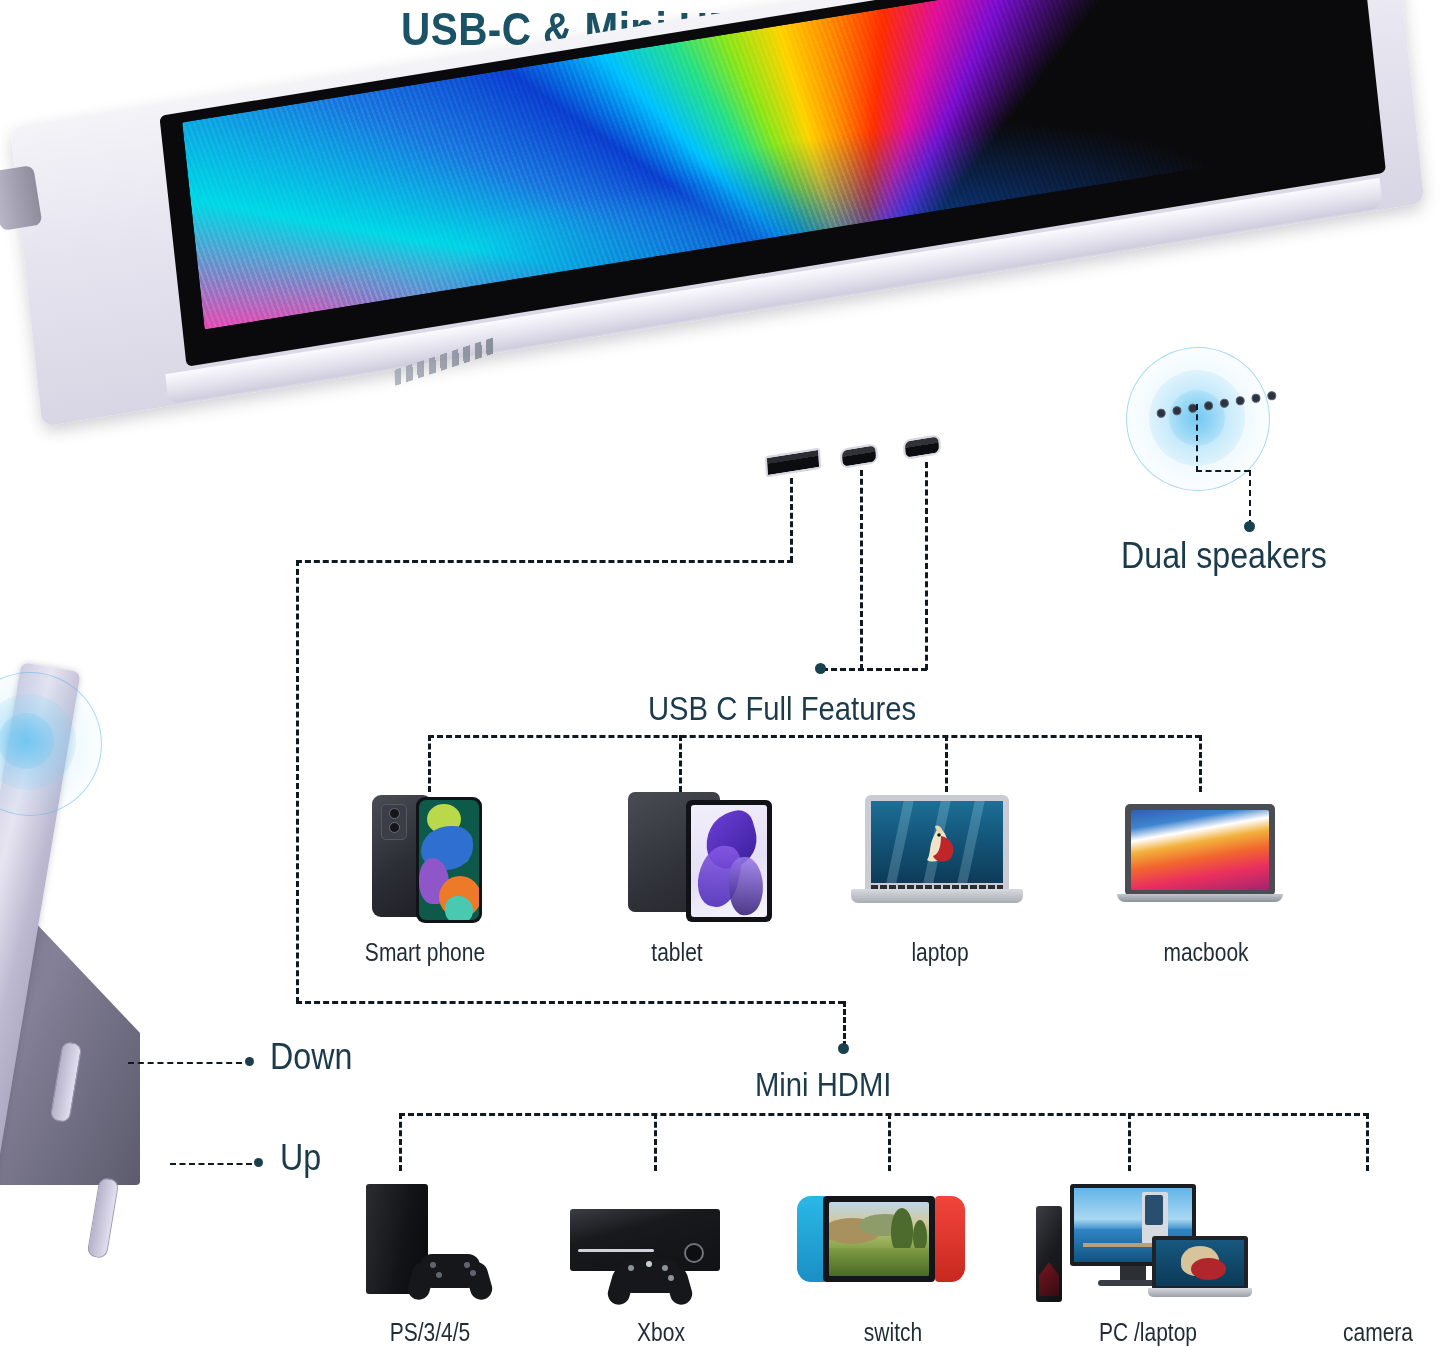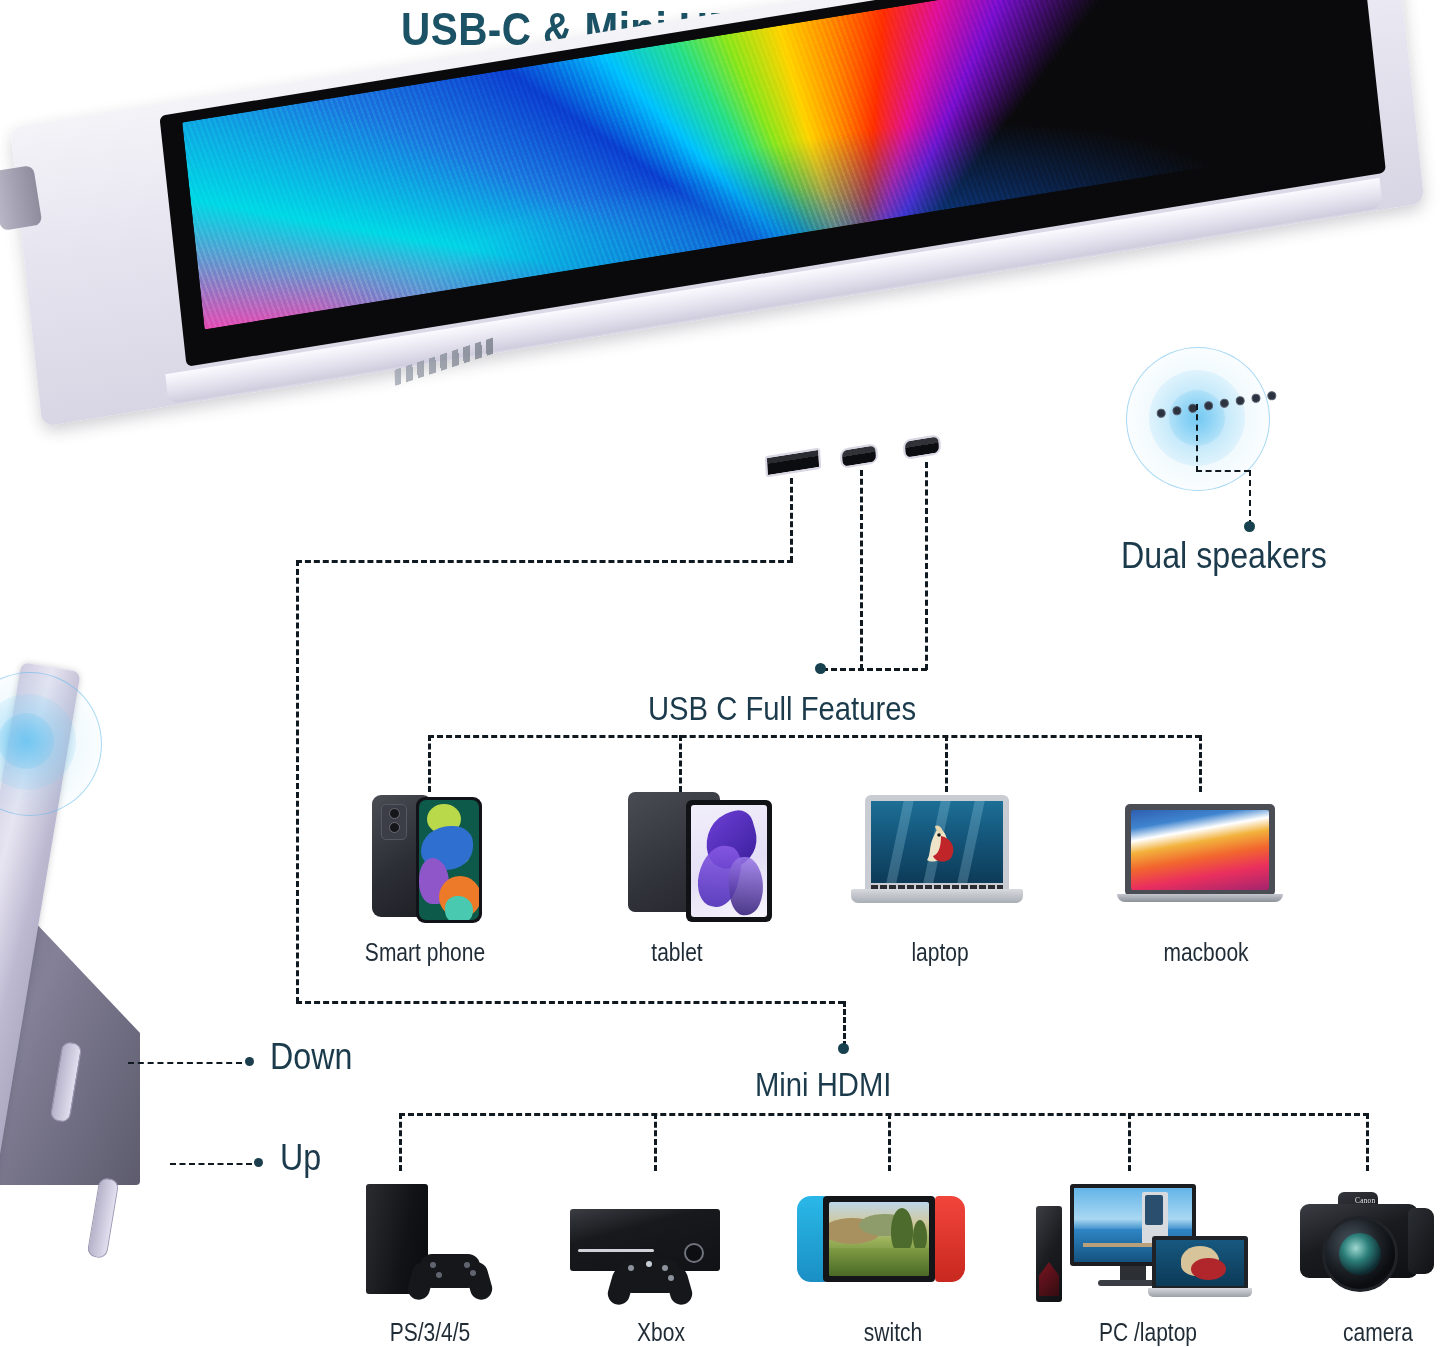--- a/index.html
+++ b/index.html
@@ -466,29 +466,20 @@
         <div class="pc-lap-scr">
           <div style="position:absolute;left:28%;top:14%;width:44%;height:64%;border-radius:50% 50% 40% 40%;background:#d8c49a;"></div>
           <div style="position:absolute;left:40%;top:40%;width:40%;height:48%;border-radius:50%;background:#b0262a;"></div>
         </div>
       </div>
       <div class="pc-lap-base"></div>
     </div>
   </div>
   <div class="dev-label" style="left:1063px;top:1318px;width:170px;transform-origin:center top;">PC /laptop</div>
 
-  <div class="dev" style="left:1296px;top:1190px;width:140px;height:120px;">
-    <div class="cam-hump"></div>
-    <div class="cam-body"></div>
-    <div class="cam-grip"></div>
-    <div class="cam-lens">
-      <div class="cam-glass"></div>
-    </div>
-    <div class="cam-brand">Canon</div>
-  </div>
   <div class="dev-label" style="left:1313px;top:1318px;width:130px;transform-origin:center top;">camera</div>
 
   <div class="sideview">
     <div class="sv-back"></div>
     <div class="sv-panel"></div>
 
     <div class="sv-btn b1"></div>
     <div class="sv-btn b2"></div>
   </div>
 

